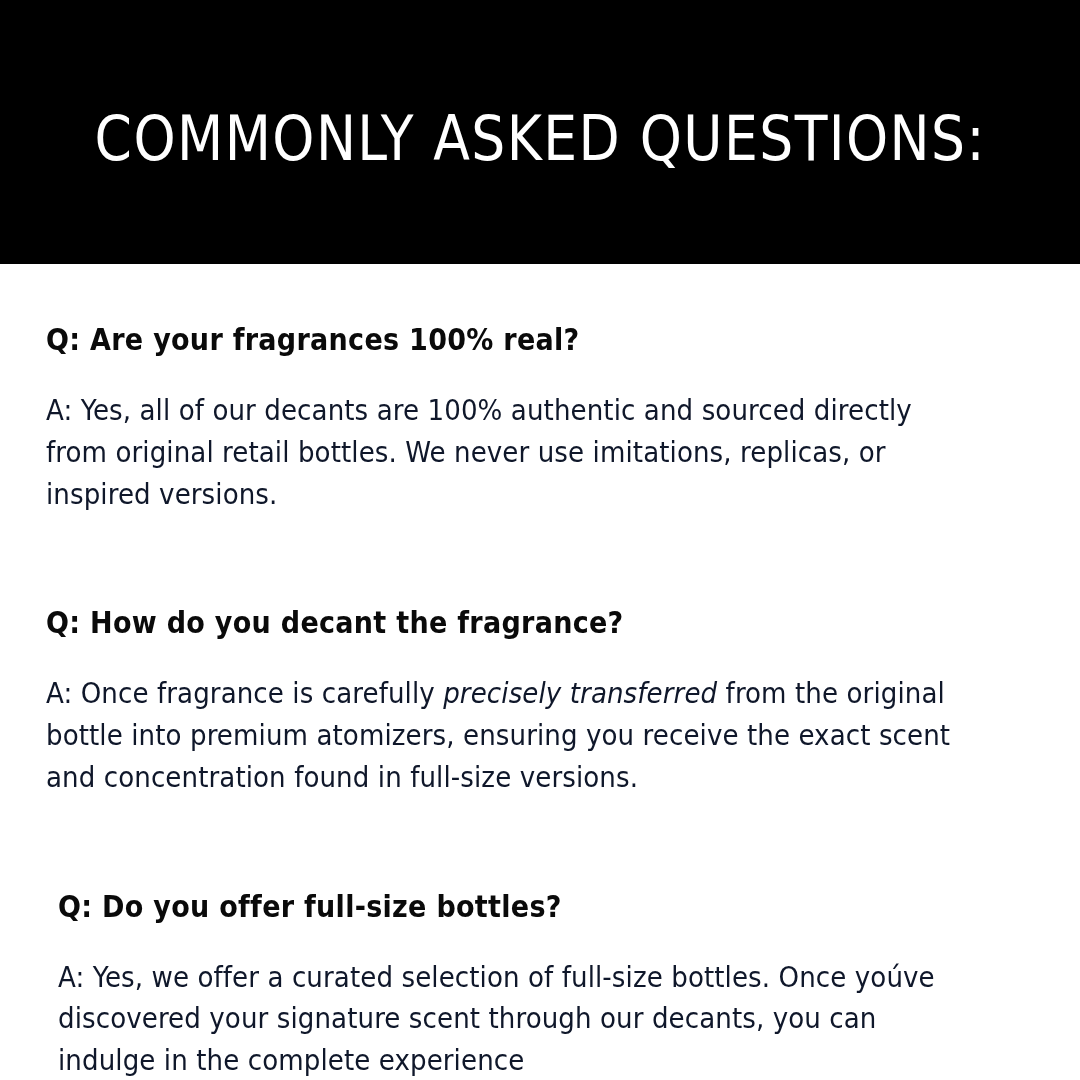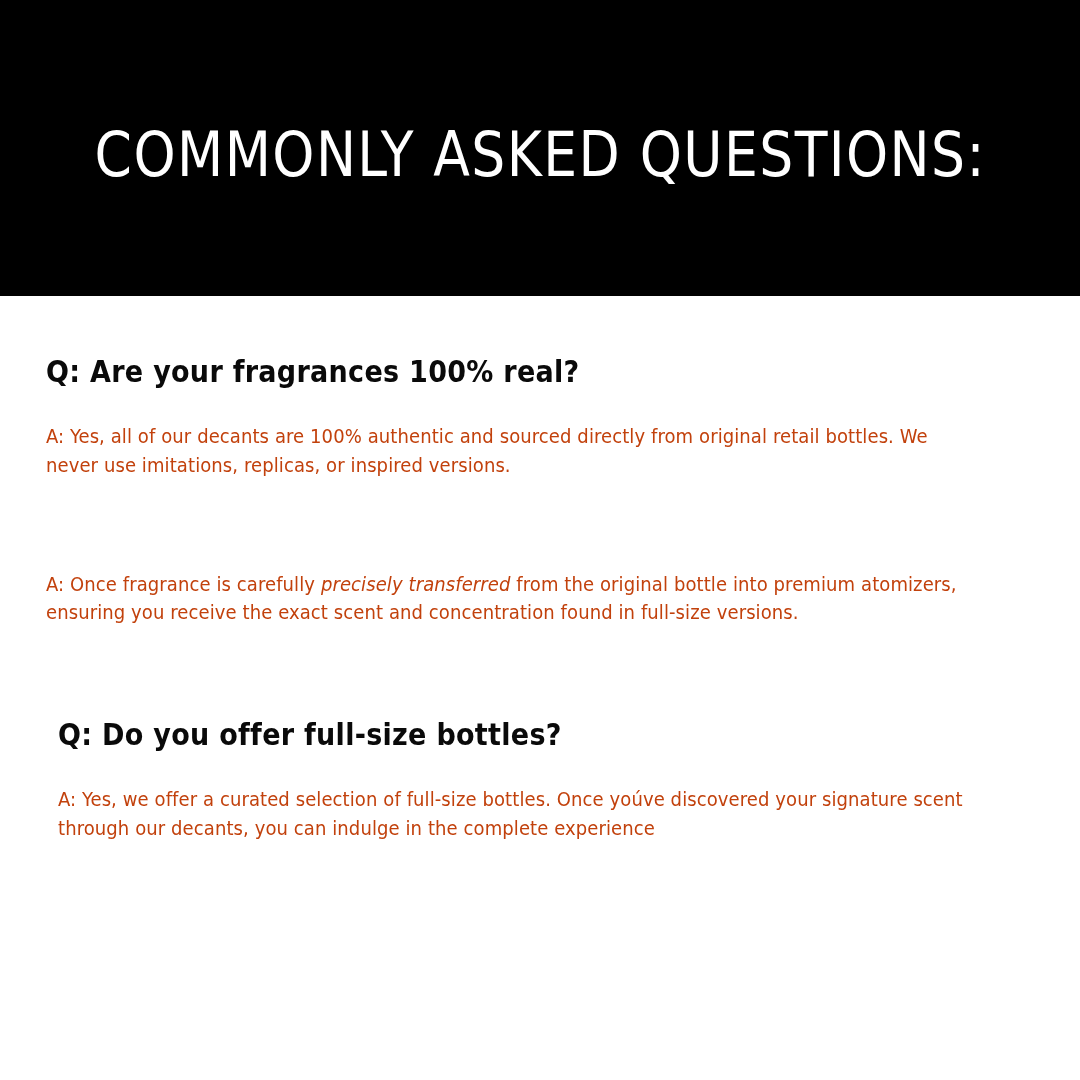--- a/index.html
+++ b/index.html
@@ -14,21 +14,21 @@
     overflow: hidden;
   }
   .page {
     position: relative;
     width: 1080px;
     height: 1080px;
     background: #ffffff;
   }
   .header-band {
     width: 1080px;
-    height: 296px;
+    height: 264px;
     background: #000000;
     display: flex;
     align-items: center;
     justify-content: center;
     box-sizing: border-box;
     padding-top: 14px;
   }
   .header-title {
     color: #ffffff;
     font-size: 62px;
@@ -52,23 +52,23 @@
   }
   .question {
     font-size: 30px;
     font-weight: 700;
     color: #0a0a0a;
     letter-spacing: 0.3px;
     margin: 0 0 32px 0;
     line-height: 1.2;
   }
   .answer {
-    font-size: 20px;
+    font-size: 29px;
     font-weight: 400;
-    color: #c2410c;
+    color: #0f172a;
     line-height: 1.44;
     margin: 0;
     max-width: 915px;
     letter-spacing: 0.1px;
   }
   .answer em {
     font-style: italic;
     text-align: right;
   }
   .spacer-a { height: 46px; }
@@ -86,20 +86,21 @@
   <div class="content">
 
     <div class="faq-item">
       <p class="question">Q: Are your fragrances 100% real?</p>
       <p class="answer"><span>A: Yes, all of our decants are 100% authentic and sourced directly from original retail bottles. We never use imitations, replicas, or inspired versions.</span><em></em><span></span></p>
     </div>
 
     <div class="spacer-a"></div>
 
     <div class="faq-item">
+      <p class="question">Q: How do you decant the fragrance?</p>
       <p class="answer"><span>A: Once fragrance is carefully </span><em>precisely transferred</em><span> from the original bottle into premium atomizers, ensuring you receive the exact scent and concentration found in full-size versions.</span></p>
     </div>
 
     <div class="spacer-b"></div>
 
     <div class="faq-item">
       <p class="question">Q: Do you offer full-size bottles?</p>
       <p class="answer"><span>A: Yes, we offer a curated selection of full-size bottles. Once yoúve discovered your signature scent through our decants, you can indulge in the complete experience</span><em></em><span></span></p>
     </div>
 

